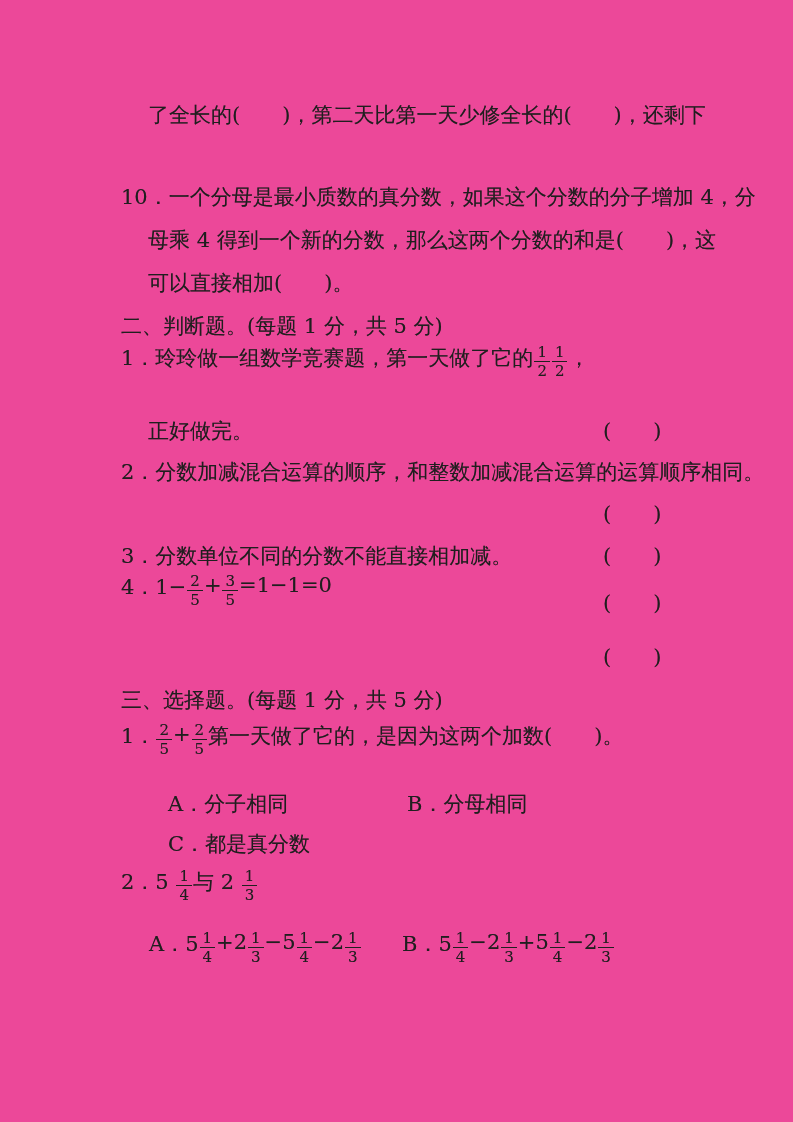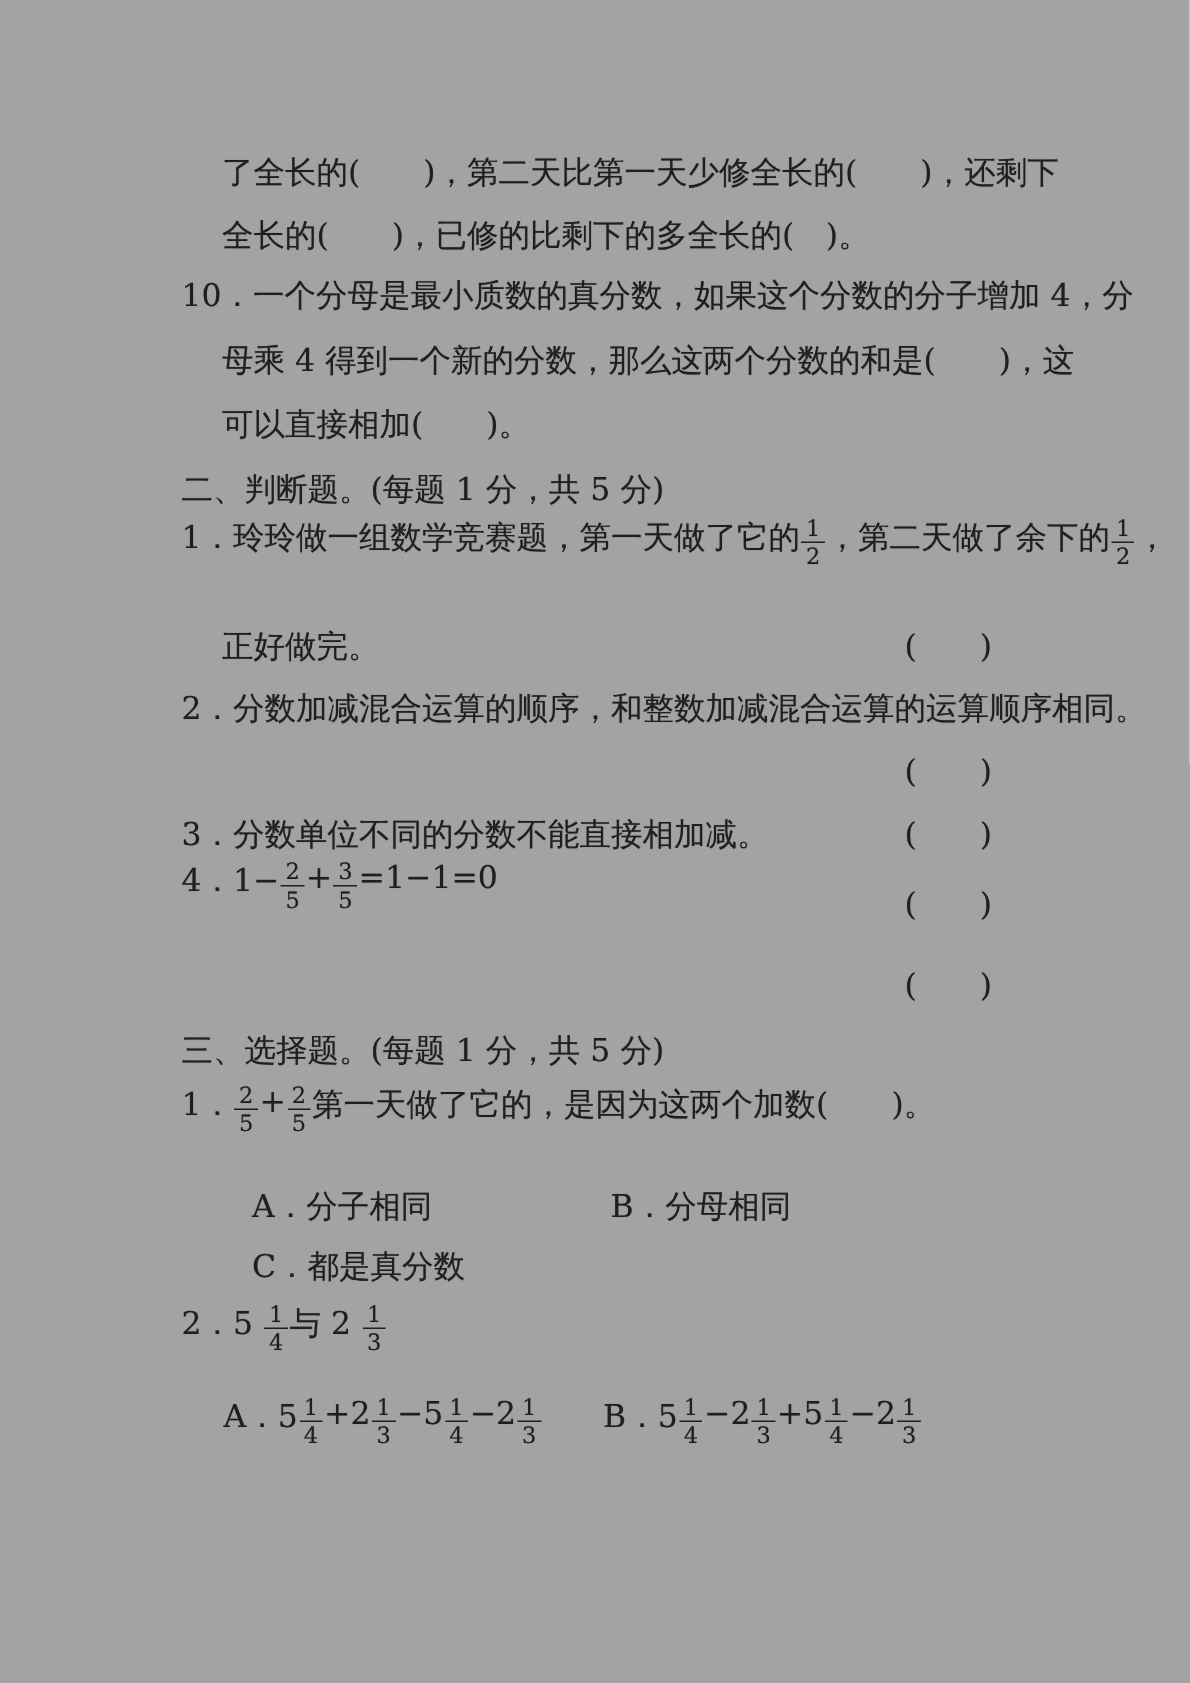--- a/index.html
+++ b/index.html
@@ -5,21 +5,21 @@
   html, body {
     margin: 0;
     padding: 0;
     background: #e8e8e8;
   }
   .page {
     position: relative;
     width: 793px;
     height: 1122px;
     margin: 0 auto;
-    background: #a3a3a3;
+    background: #ec4899;
     overflow: hidden;
     font-family: "DejaVu Serif", "Liberation Serif", serif;
     color: #1f1f1f;
   }
   .line {
     position: absolute;
     font-size: 21px;
     line-height: 26px;
     white-space: pre;
     text-shadow: 0 0 0.6px rgba(20,20,20,0.45);
@@ -60,29 +60,28 @@
     white-space: pre;
     text-shadow: 0 0 0.6px rgba(20,20,20,0.45);
   }
 </style>
 </head>
 <body>
 
 <div class="page">
 
   <div class="line" style="top:102px; left:148px">了全长的(　　)，第二天比第一天少修全长的(　　)，还剩下</div>
-  <div class="line" style="top:144px; left:148px">全长的(　　)，已修的比剩下的多全长的(　)。</div>
 
   <div class="line" style="top:184px; left:121px">10．一个分母是最小质数的真分数，如果这个分数的分子增加 4，分</div>
   <div class="line" style="top:227px; left:148px">母乘 4 得到一个新的分数，那么这两个分数的和是(　　)，这</div>
   <div class="line" style="top:270px; left:148px">可以直接相加(　　)。</div>
 
   <div class="line" style="top:313px; left:121px">二、判断题。(每题 1 分，共 5 分)</div>
 
-  <div class="fline" style="top:344px; left:121px"><span class="run">1．玲玲做一组数学竞赛题，第一天做了它的</span><span class="frac"><span class="num">1</span><span class="den">2</span></span><span class="run">，第二天做了余下的</span><span class="frac"><span class="num">1</span><span class="den">2</span></span><span class="run">，</span></div>
+  <div class="fline" style="top:344px; left:121px"><span class="run">1．玲玲做一组数学竞赛题，第一天做了它的</span><span class="frac"><span class="num">1</span><span class="den">2</span></span><span class="frac"><span class="num">1</span><span class="den">2</span></span><span class="run">，</span></div>
   <div class="line" style="top:418px; left:148px">正好做完。</div>
   <div class="ans" style="top:418px">(　　)</div>
 
   <div class="line" style="top:459px; left:121px">2．分数加减混合运算的顺序，和整数加减混合运算的运算顺序相同。</div>
   <div class="ans" style="top:501px">(　　)</div>
 
   <div class="line" style="top:543px; left:121px">3．分数单位不同的分数不能直接相加减。</div>
   <div class="ans" style="top:543px">(　　)</div>
 
   <div class="fline" style="top:573px; left:121px"><span class="run">4．1−</span><span class="frac"><span class="num">2</span><span class="den">5</span></span><span class="run">+</span><span class="frac"><span class="num">3</span><span class="den">5</span></span><span class="run">=1−1=0</span></div>

